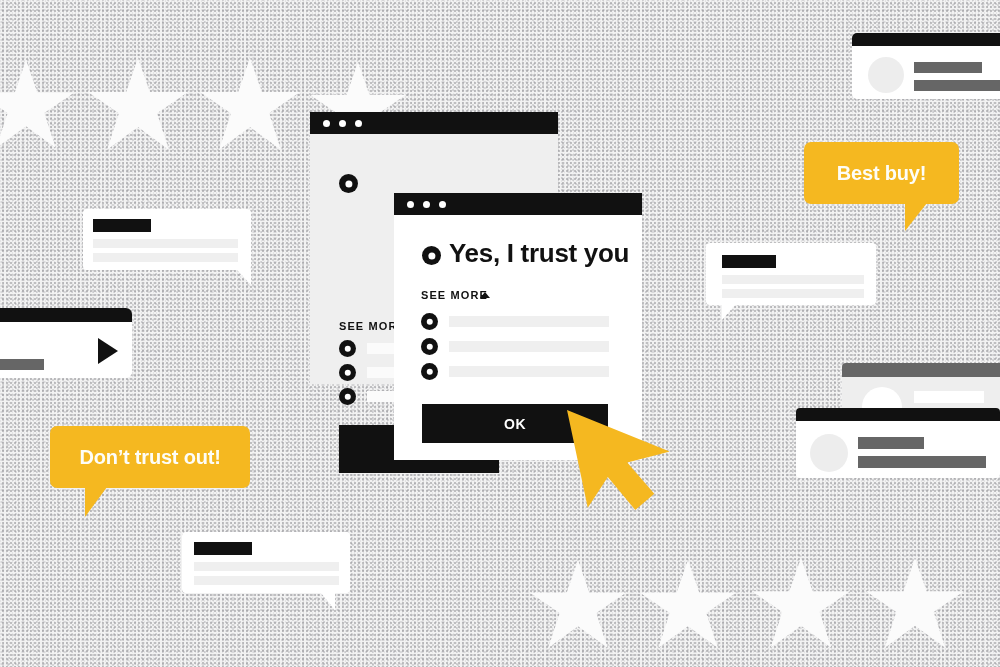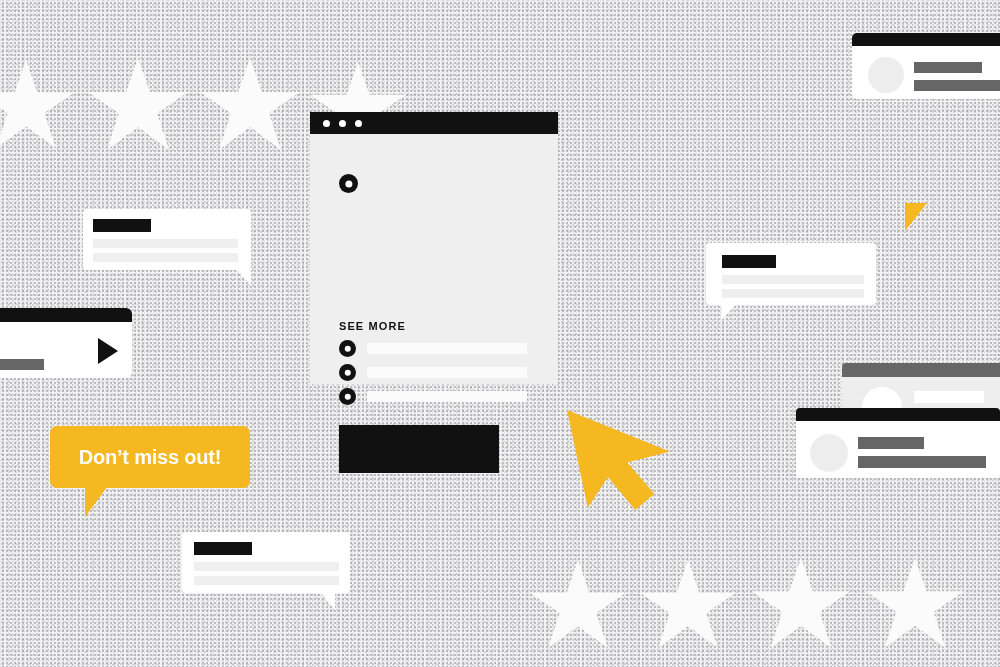--- a/index.html
+++ b/index.html
@@ -110,37 +110,40 @@
     <div class="bar" style="left:62px;top:29px;width:68px;height:11px;background:#666666;"></div>
     <div class="bar" style="left:62px;top:47px;width:88px;height:11px;background:#666666;"></div>
   </div>
 
   <div class="card" style="left:706px;top:243px;width:170px;height:62px;background:#ffffff;border-radius:4px;"></div>
   <div class="bar" style="position:absolute;left:722px;top:255px;width:54px;height:13px;background:#111111;"></div>
   <div class="bar" style="position:absolute;left:722px;top:275px;width:142px;height:9px;background:#efefef;"></div>
   <div class="bar" style="position:absolute;left:722px;top:289px;width:142px;height:9px;background:#efefef;"></div>
   <div class="bubble-tail" style="left:722px;top:304px;border-left:0 solid transparent;border-right:14px solid transparent;border-top:16px solid #ffffff;"></div>
 
+  <div class="y-bubble" style="left:804px;top:142px;width:155px;height:62px;font-size:20px;">
+    <span>Best buy!</span>
+  </div>
   <div class="bubble-tail" style="left:905px;top:203px;border-left:0 solid transparent;border-right:22px solid transparent;border-top:28px solid #f5b820;"></div>
 
   <div class="card" style="left:83px;top:209px;width:168px;height:61px;background:#ffffff;border-radius:4px;"></div>
   <div class="bar" style="position:absolute;left:93px;top:219px;width:58px;height:13px;background:#111111;"></div>
   <div class="bar" style="position:absolute;left:93px;top:239px;width:145px;height:9px;background:#efefef;"></div>
   <div class="bar" style="position:absolute;left:93px;top:253px;width:145px;height:9px;background:#efefef;"></div>
   <div class="bubble-tail" style="left:236px;top:269px;border-left:15px solid transparent;border-right:0 solid transparent;border-top:16px solid #ffffff;"></div>
 
   <div class="card" style="left:-48px;top:308px;width:180px;height:70px;background:#ffffff;border-radius:6px;">
     <div class="bar" style="left:0;top:0;width:100%;height:14px;background:#111111;"></div>
 
     <div class="bar" style="left:-20px;top:51px;width:112px;height:11px;background:#666666;"></div>
     <div class="play-tri" style="left:146px;top:30px;"></div>
   </div>
 
   <div class="y-bubble" style="left:50px;top:426px;width:200px;height:62px;font-size:20px;">
-    <span>Don’t miss out!</span>
+    <span>Don’t trust out!</span>
   </div>
   <div class="bubble-tail" style="left:85px;top:487px;border-left:0 solid transparent;border-right:22px solid transparent;border-top:30px solid #f5b820;"></div>
 
   <div class="card" style="left:182px;top:532px;width:168px;height:61px;background:#ffffff;border-radius:4px;"></div>
   <div class="bar" style="position:absolute;left:194px;top:542px;width:58px;height:13px;background:#111111;"></div>
   <div class="bar" style="position:absolute;left:194px;top:562px;width:145px;height:9px;background:#efefef;"></div>
   <div class="bar" style="position:absolute;left:194px;top:576px;width:145px;height:9px;background:#efefef;"></div>
   <div class="bubble-tail" style="left:320px;top:592px;border-left:15px solid transparent;border-right:0 solid transparent;border-top:18px solid #ffffff;"></div>
 
   <div class="card" style="left:842px;top:363px;width:175px;height:70px;background:#eeeeee;border-radius:4px;">
@@ -168,18 +171,43 @@
     <div class="see-more" style="left:29px;top:208px;">SEE MORE</div>
     <div class="radio" style="left:29px;top:228px;width:17px;height:17px;"></div>
     <div class="opt-line" style="left:57px;top:231px;width:160px;background:#fbfbfb;"></div>
     <div class="radio" style="left:29px;top:252px;width:17px;height:17px;"></div>
     <div class="opt-line" style="left:57px;top:255px;width:160px;background:#fbfbfb;"></div>
     <div class="radio" style="left:29px;top:276px;width:17px;height:17px;"></div>
     <div class="opt-line" style="left:57px;top:279px;width:160px;background:#fbfbfb;"></div>
     <div class="ok-btn" style="left:29px;top:313px;width:160px;height:48px;"></div>
   </div>
 
+  <div class="dialog" style="left:394px;top:193px;width:248px;height:267px;">
+    <div class="dlg-body" style="top:22px;height:245px;background:#ffffff;"></div>
+    <div class="dlg-titlebar">
+      <span class="dot" style="left:13px;"></span>
+      <span class="dot" style="left:29px;"></span>
+      <span class="dot" style="left:45px;"></span>
+    </div>
+
+    <div class="radio" style="left:28px;top:53px;width:19px;height:19px;"></div>
+    <div class="dlg-heading" style="left:55px;top:45px;font-size:26px;">Yes, I trust you</div>
+
+    <div class="see-more" style="left:27px;top:96px;">SEE MORE</div>
+    <div class="caret-up" style="left:86px;top:99px;"></div>
+
+    <div class="radio" style="left:27px;top:120px;width:17px;height:17px;"></div>
+    <div class="opt-line" style="left:55px;top:123px;width:160px;"></div>
+
+    <div class="radio" style="left:27px;top:145px;width:17px;height:17px;"></div>
+    <div class="opt-line" style="left:55px;top:148px;width:160px;"></div>
+
+    <div class="radio" style="left:27px;top:170px;width:17px;height:17px;"></div>
+    <div class="opt-line" style="left:55px;top:173px;width:160px;"></div>
+
+    <div class="ok-btn" style="left:28px;top:211px;width:186px;height:39px;">OK</div>
+  </div>
 
   <svg style="position:absolute;left:559px;top:402px;width:110px;height:125px;" viewBox="0 0 110 125">
     <polygon points="8,8 8,108 34,82 54,120 76,108 56,72 100,70" fill="#f5b820" transform="rotate(-12 8 8)"></polygon>
   </svg>
 
 </div>
 
 </body></html>

